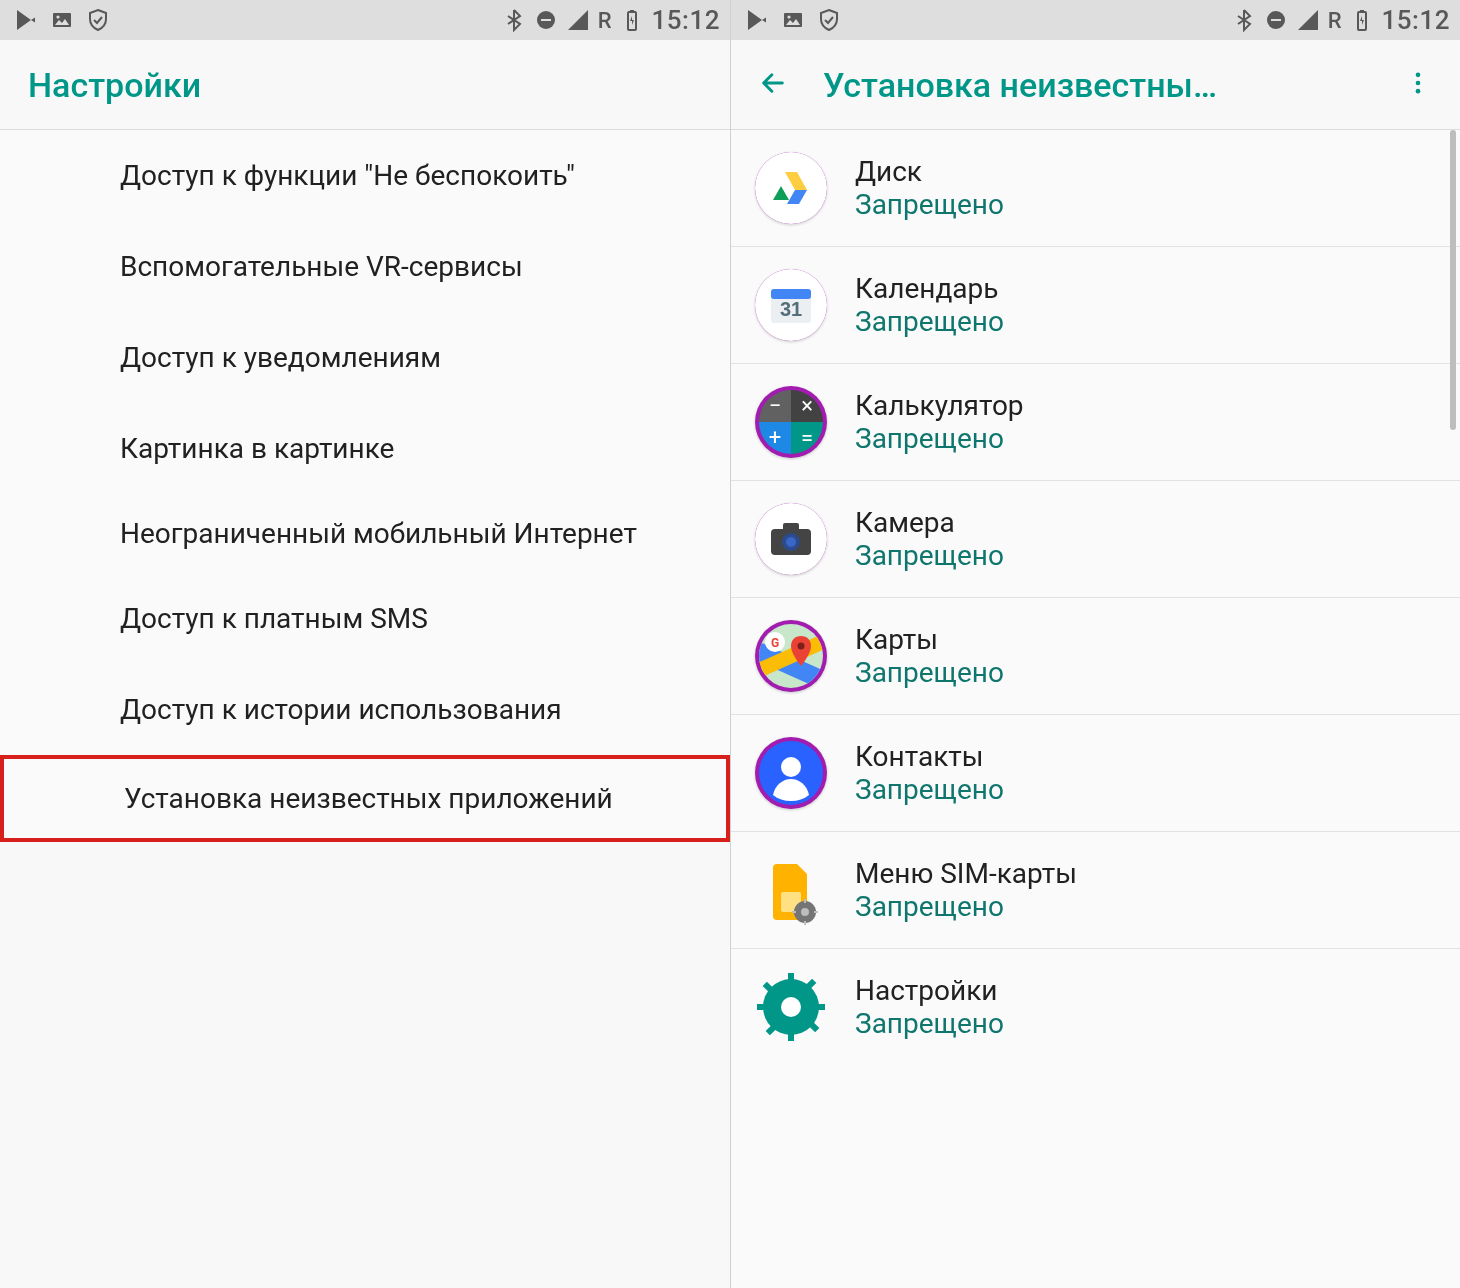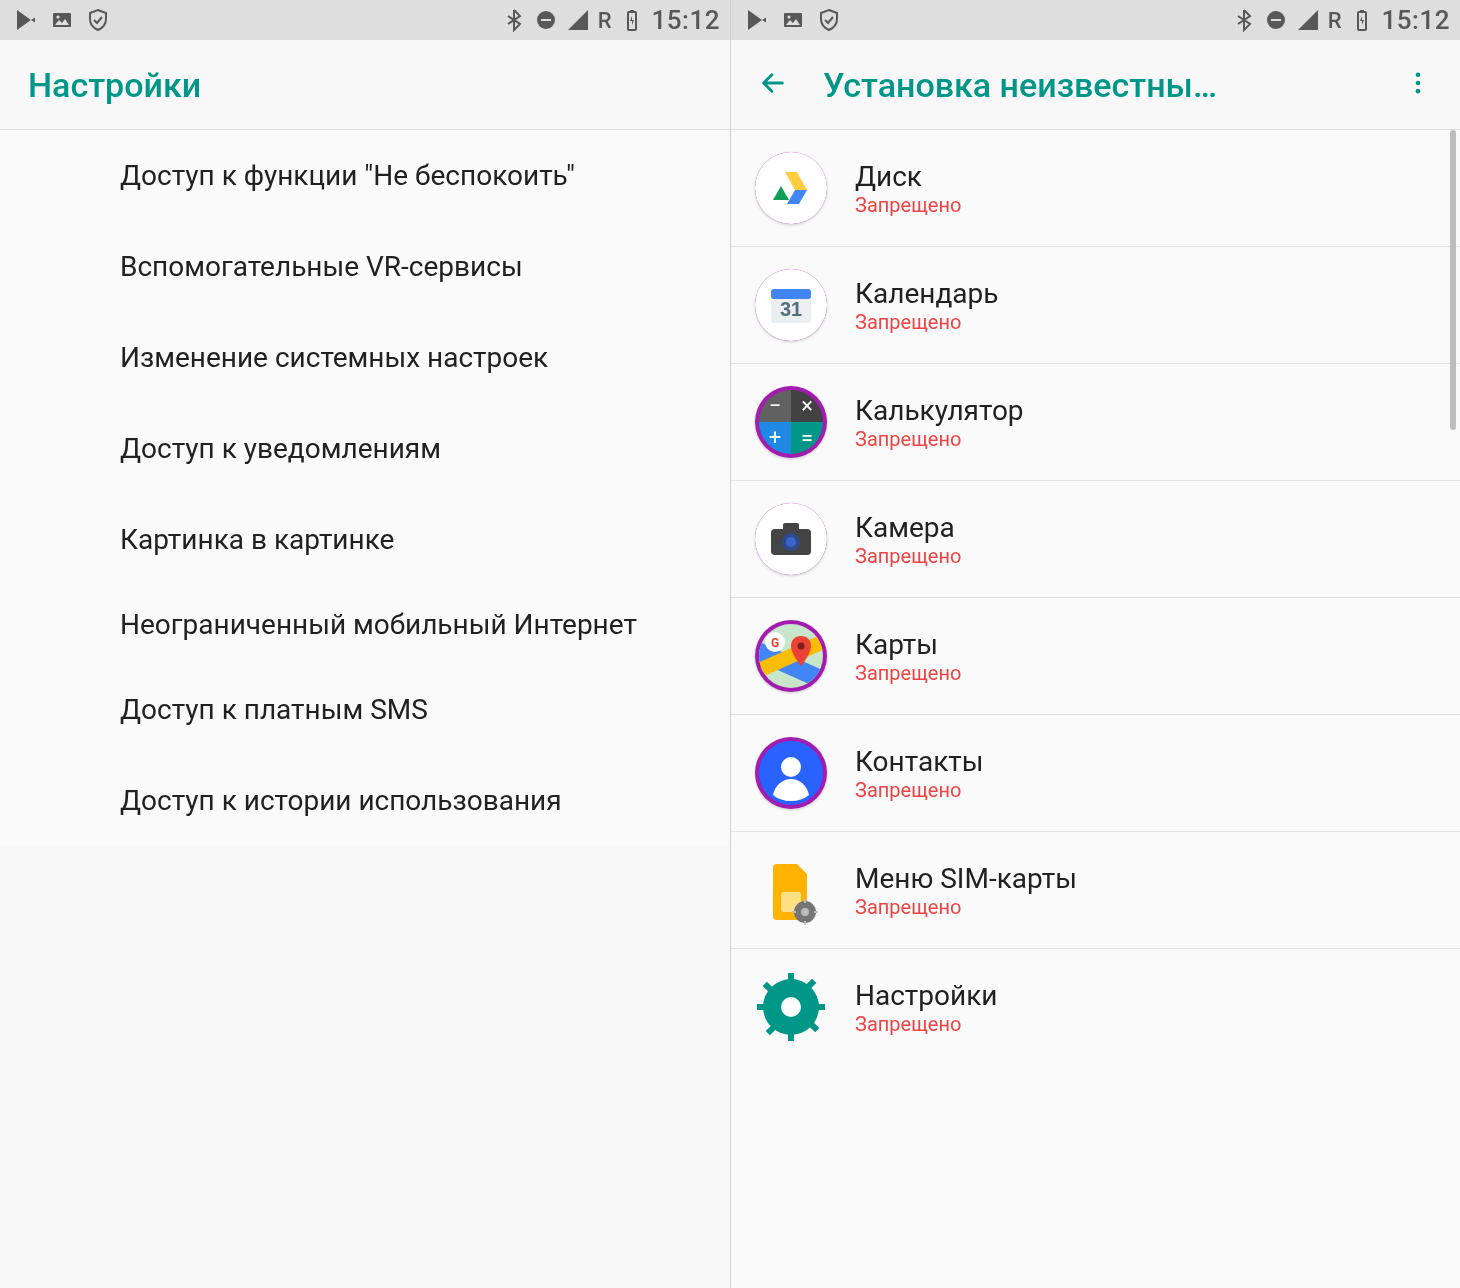--- a/index.html
+++ b/index.html
@@ -27,21 +27,21 @@
   .list-item.double { padding-top:22px; padding-bottom:22px; }
   .highlight-box { border:4px solid #d7201c; position:relative; }
 
   
   .applist { background:#fafafa; height:calc(100% - 130px); overflow:hidden; position:relative; }
   .app-row { display:flex; align-items:center; padding:22px 8px 22px 24px; border-bottom:1px solid #e2e2e2; background:#fafafa; }
   .app-row:last-child { border-bottom:none; }
   .app-icon { width:72px; height:72px; border-radius:50%; flex:0 0 72px; display:flex; align-items:center; justify-content:center; background:#a21caf; box-shadow:0 1px 3px rgba(0,0,0,0.2); }
   .app-texts { margin-left:28px; display:flex; flex-direction:column; }
   .app-name { font-size:28px; color:#212121; }
-  .app-status { font-size:20px; color:#ef4444; }
+  .app-status { font-size:28px; color:#0f766e; }
 
   .scroll-track { position:absolute; right:4px; top:0; width:6px; height:300px; background:#bdbdbd; border-radius:3px; }
 
   
   .ico24 { width:24px; height:24px; }
   .ico28 { width:28px; height:28px; }
   .ico72 { width:72px; height:72px; }
 </style>
 </head>
 <body>
@@ -99,26 +99,26 @@
       </div>
     </div>
 
     <div class="appbar">
       <span class="appbar-title">Настройки</span>
     </div>
 
     <div class="list">
       <div class="list-item">Доступ к функции "Не беспокоить"</div>
       <div class="list-item">Вспомогательные VR-сервисы</div>
-      <div class="list-item">Изменение системных настроек</div>
       <div class="list-item">Доступ к уведомлениям</div>
       <div class="list-item">Картинка в картинке</div>
       <div class="list-item double">Неограниченный мобильный Интернет</div>
       <div class="list-item">Доступ к платным SMS</div>
       <div class="list-item">Доступ к истории использования</div>
+      <div class="list-item double highlight-box">Установка неизвестных приложений</div>
     </div>
   </div>
 
   <div class="screen">
     <div class="statusbar">
       <div class="sb-left">
         <span class="sb-ico">
           <svg class="ico24" viewBox="0 0 24 24">
               <path fill="#585858" d="M3 2l14 10L3 22V2zm14 10l4-2.5v5L17 12z"></path>
             </svg>

